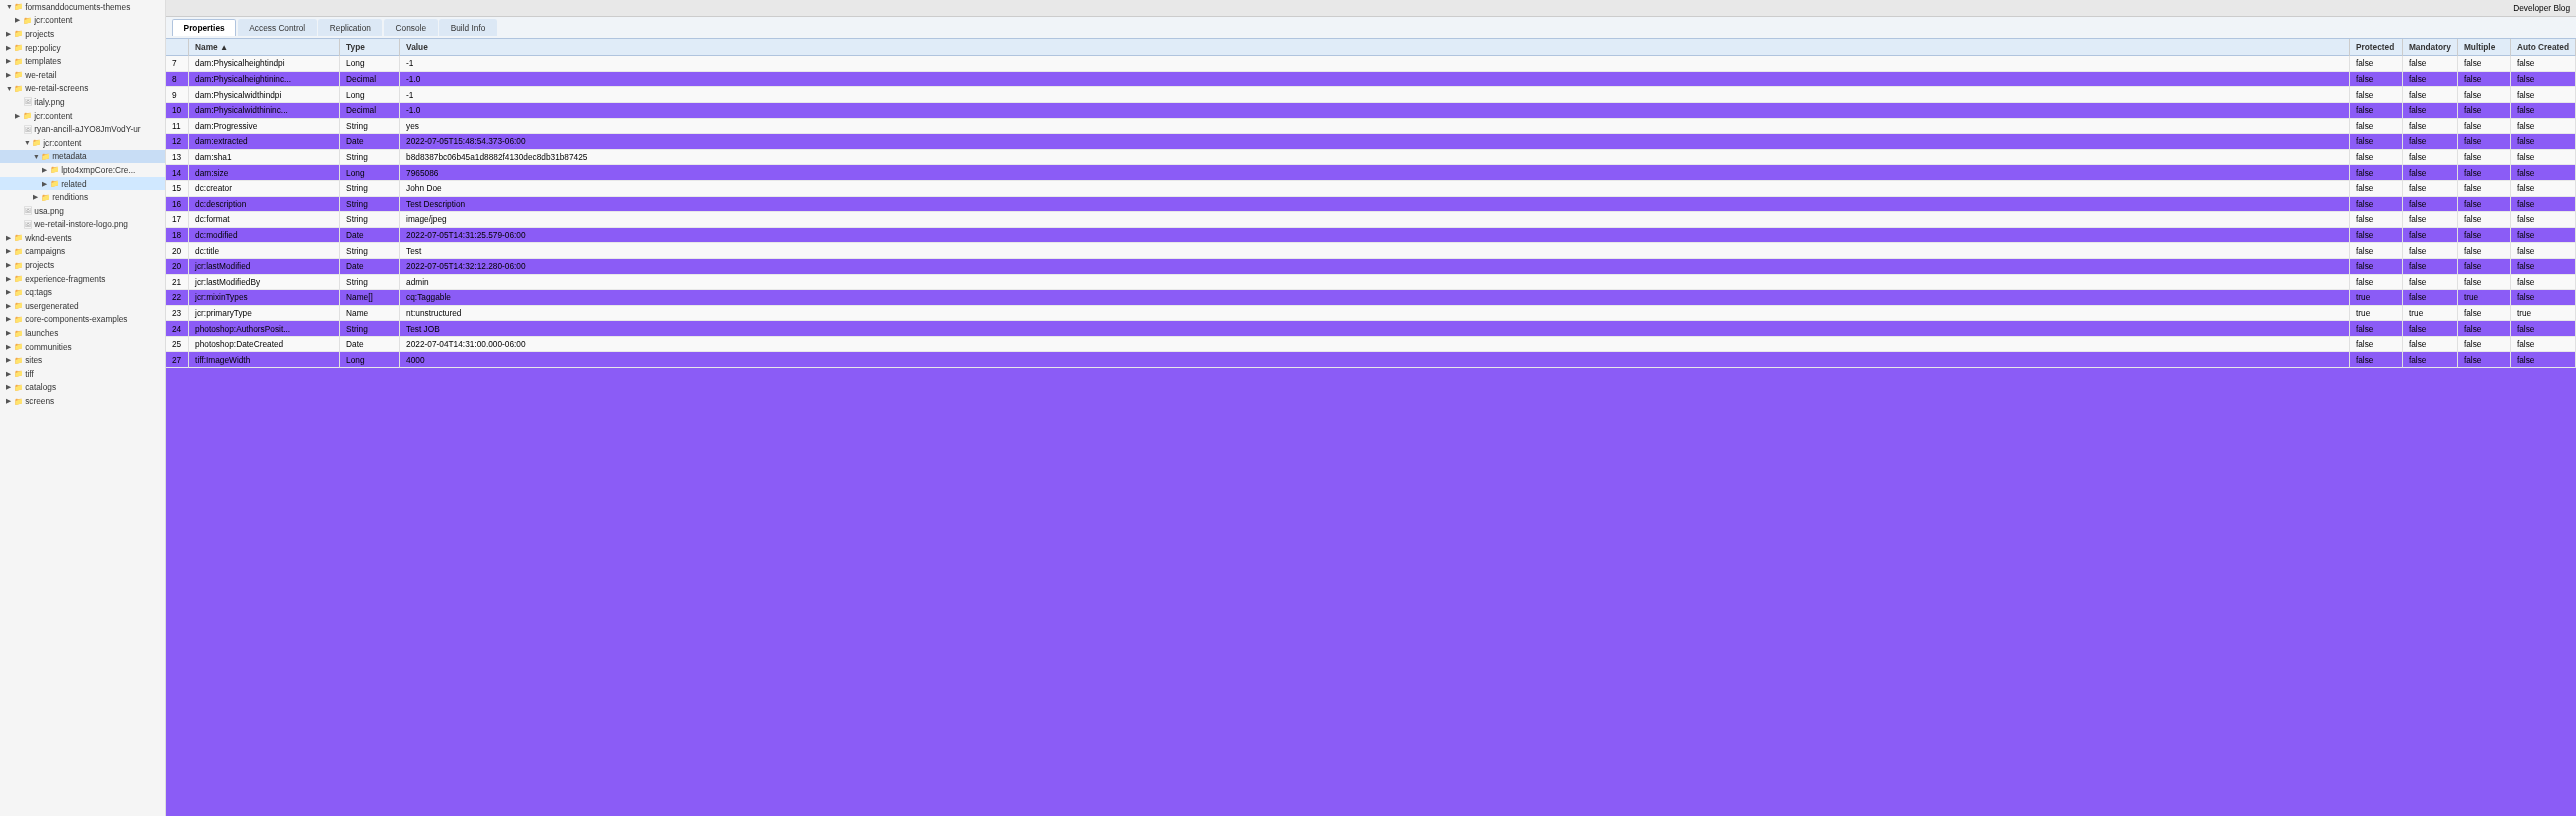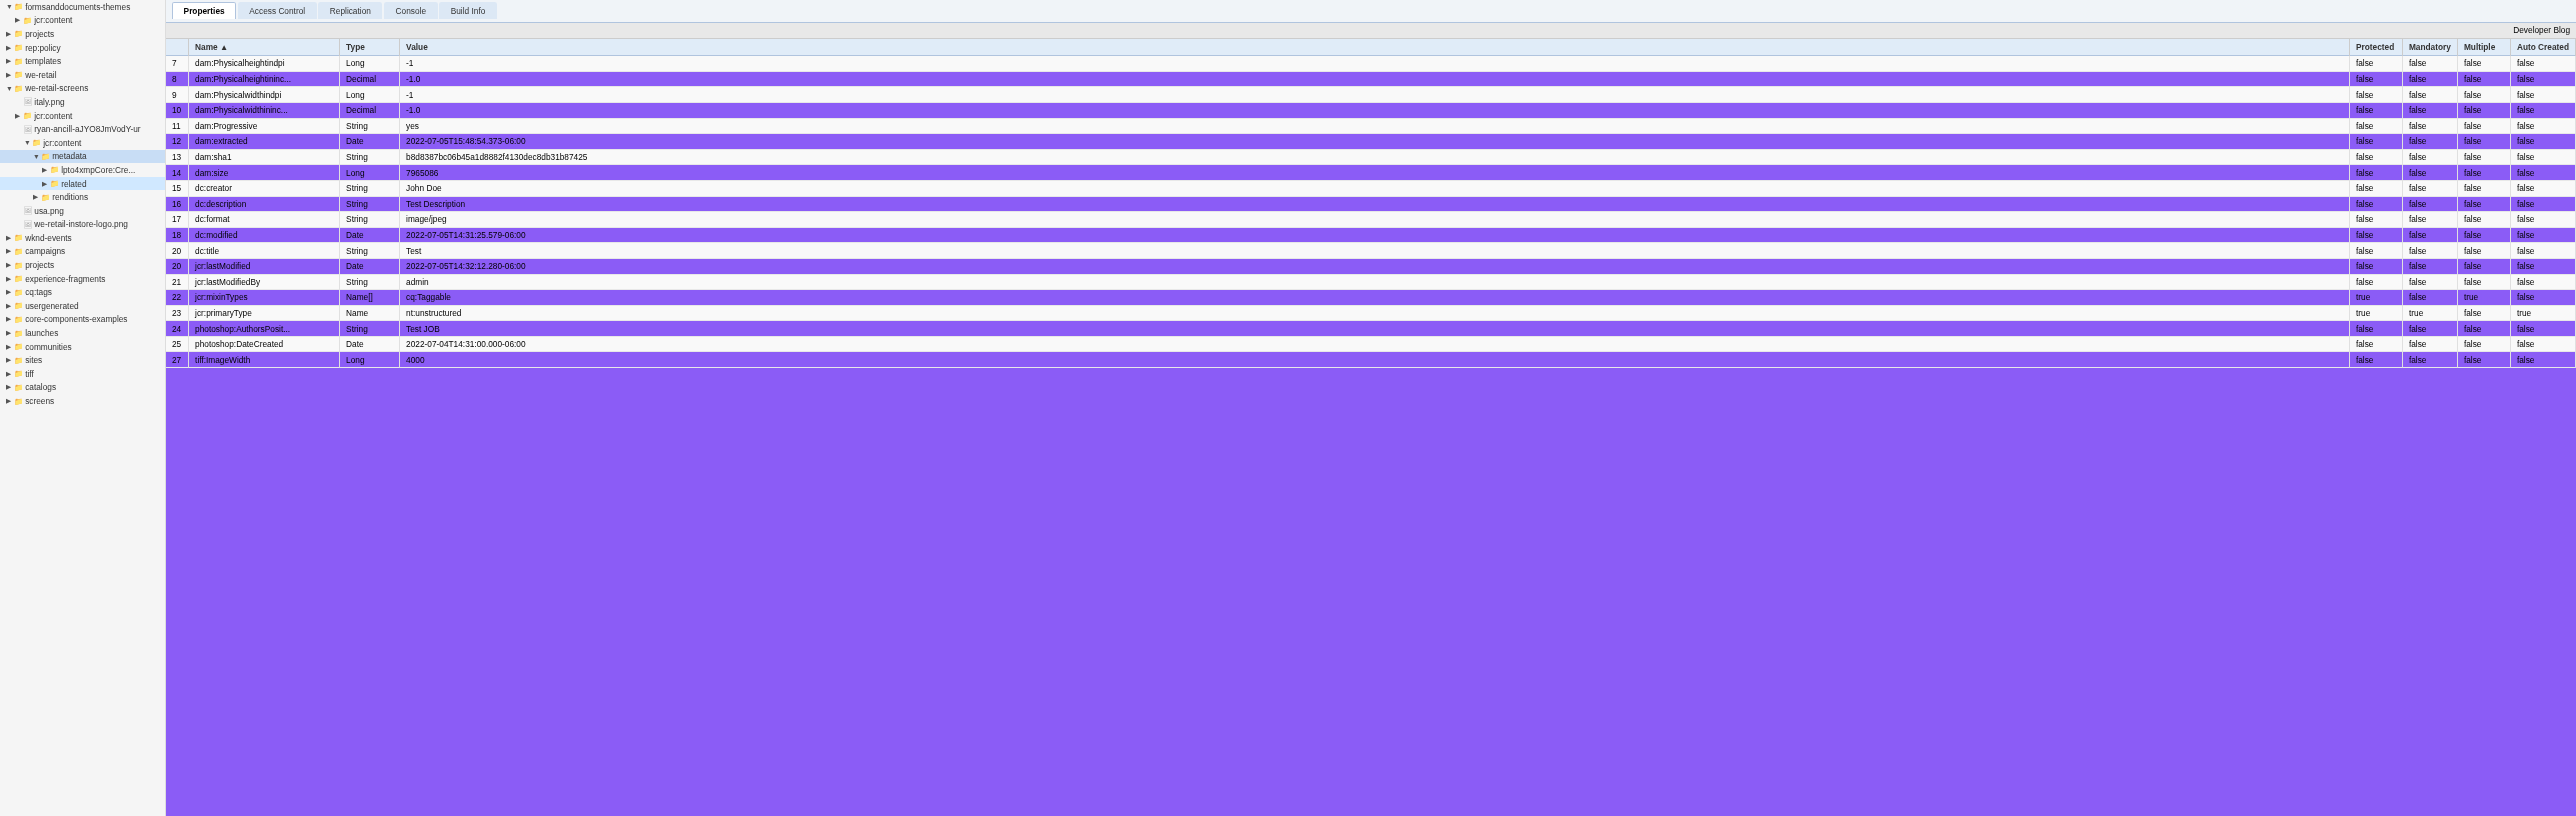--- a/index.html
+++ b/index.html
@@ -285,31 +285,31 @@
     </div>
     <div class="tree-item indent1">
       <span class="expand-icon">▶</span>
       <span class="folder-icon">📁</span>
       <span>screens</span>
     </div>
   </div>
 
 <div id="main">
 
+  <div id="topbar">
+    <span>Developer Blog</span>
+  </div>
+
   <div id="tabs">
       <div class="tab active">Properties</div>
       <div class="tab">Access Control</div>
       <div class="tab">Replication</div>
       <div class="tab">Console</div>
       <div class="tab">Build Info</div>
     </div>
-
-  <div id="topbar">
-    <span>Developer Blog</span>
-  </div>
 
   <div id="content">
     <table id="properties-table">
       <thead>
         <tr>
             <th class="num-col"></th>
             <th class="name-col">Name ▲</th>
             <th class="type-col">Type</th>
             <th class="value-col">Value</th>
             <th class="bool-col">Protected</th>

